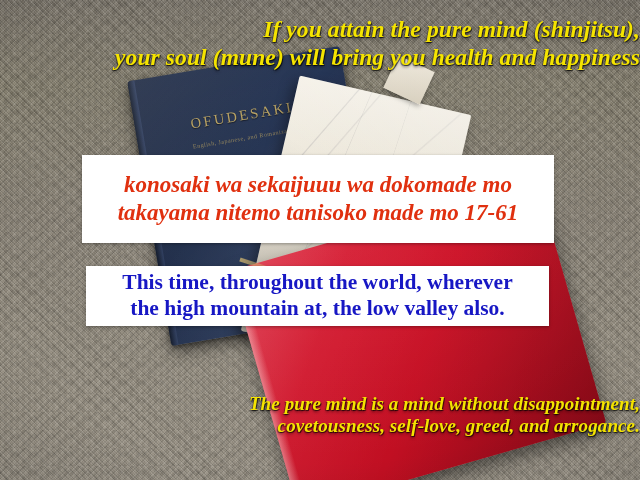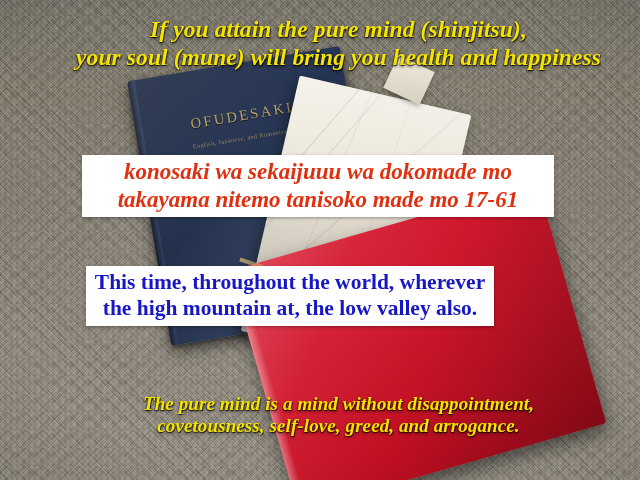--- a/index.html
+++ b/index.html
@@ -159,21 +159,21 @@
     background:linear-gradient(90deg,rgba(255,220,220,.45),rgba(255,255,255,0));
     border-radius:3px 0 0 3px;
   }
 
   
   .free-text{
     position:absolute;
     color:#f5e400;
     font-family:"Liberation Serif", serif;
     font-weight:bold;font-style:italic;
-    text-align:center;
+    text-align:right;
     line-height:1.18;
     text-shadow:
        1px 1px 0 rgba(0,0,0,.55),
       -1px 1px 0 rgba(0,0,0,.30),
        0 2px 3px rgba(0,0,0,.55);
     white-space:pre-line;
     margin-left:37px;
   }
   #text-top{left:0;right:0;top:16px;font-size:23.5px;letter-spacing:.1px;}
   #text-bottom{left:0;right:0;top:393px;font-size:19px;letter-spacing:.1px;}
@@ -182,28 +182,28 @@
     position:absolute;
     background:#ffffff;
     text-align:center;
     font-family:"Liberation Serif", serif;
     font-weight:bold;
     line-height:1.2;
     white-space:pre-line;
     box-shadow:0 1px 3px rgba(0,0,0,.35);
   }
   #text-romaji{
-    left:82px;top:155px;width:472px;height:62px;
+    left:82px;top:155px;width:472px;height:88px;
     color:#e0300f;
     font-style:italic;
     font-size:23px;
     display:flex;align-items:center;justify-content:center;
   }
   #text-translation{
-    left:86px;top:266px;width:408px;height:60px;
+    left:86px;top:266px;width:463px;height:60px;
     color:#1717c4;
     font-style:normal;
     font-size:21.5px;
     display:flex;align-items:center;justify-content:center;
   }
 </style>
 </head>
 <body>
 
 <div id="slide">

